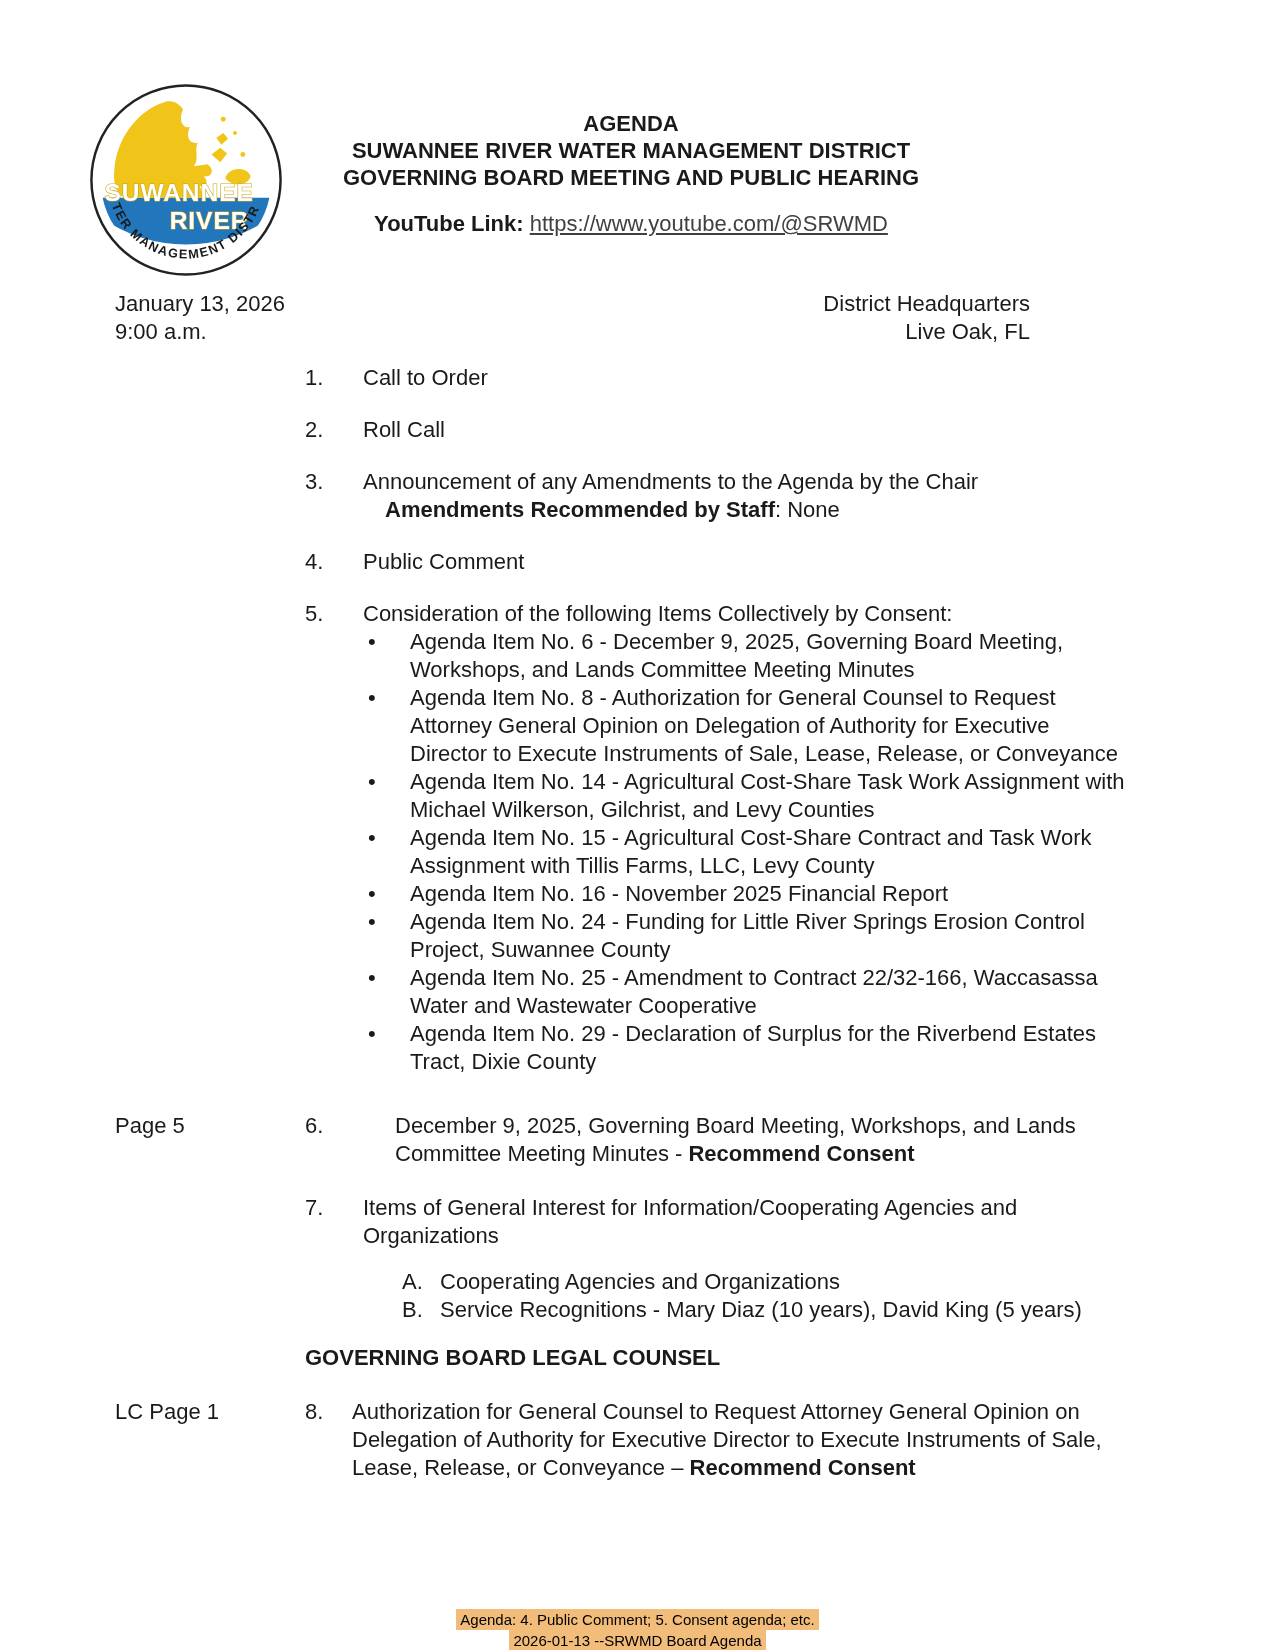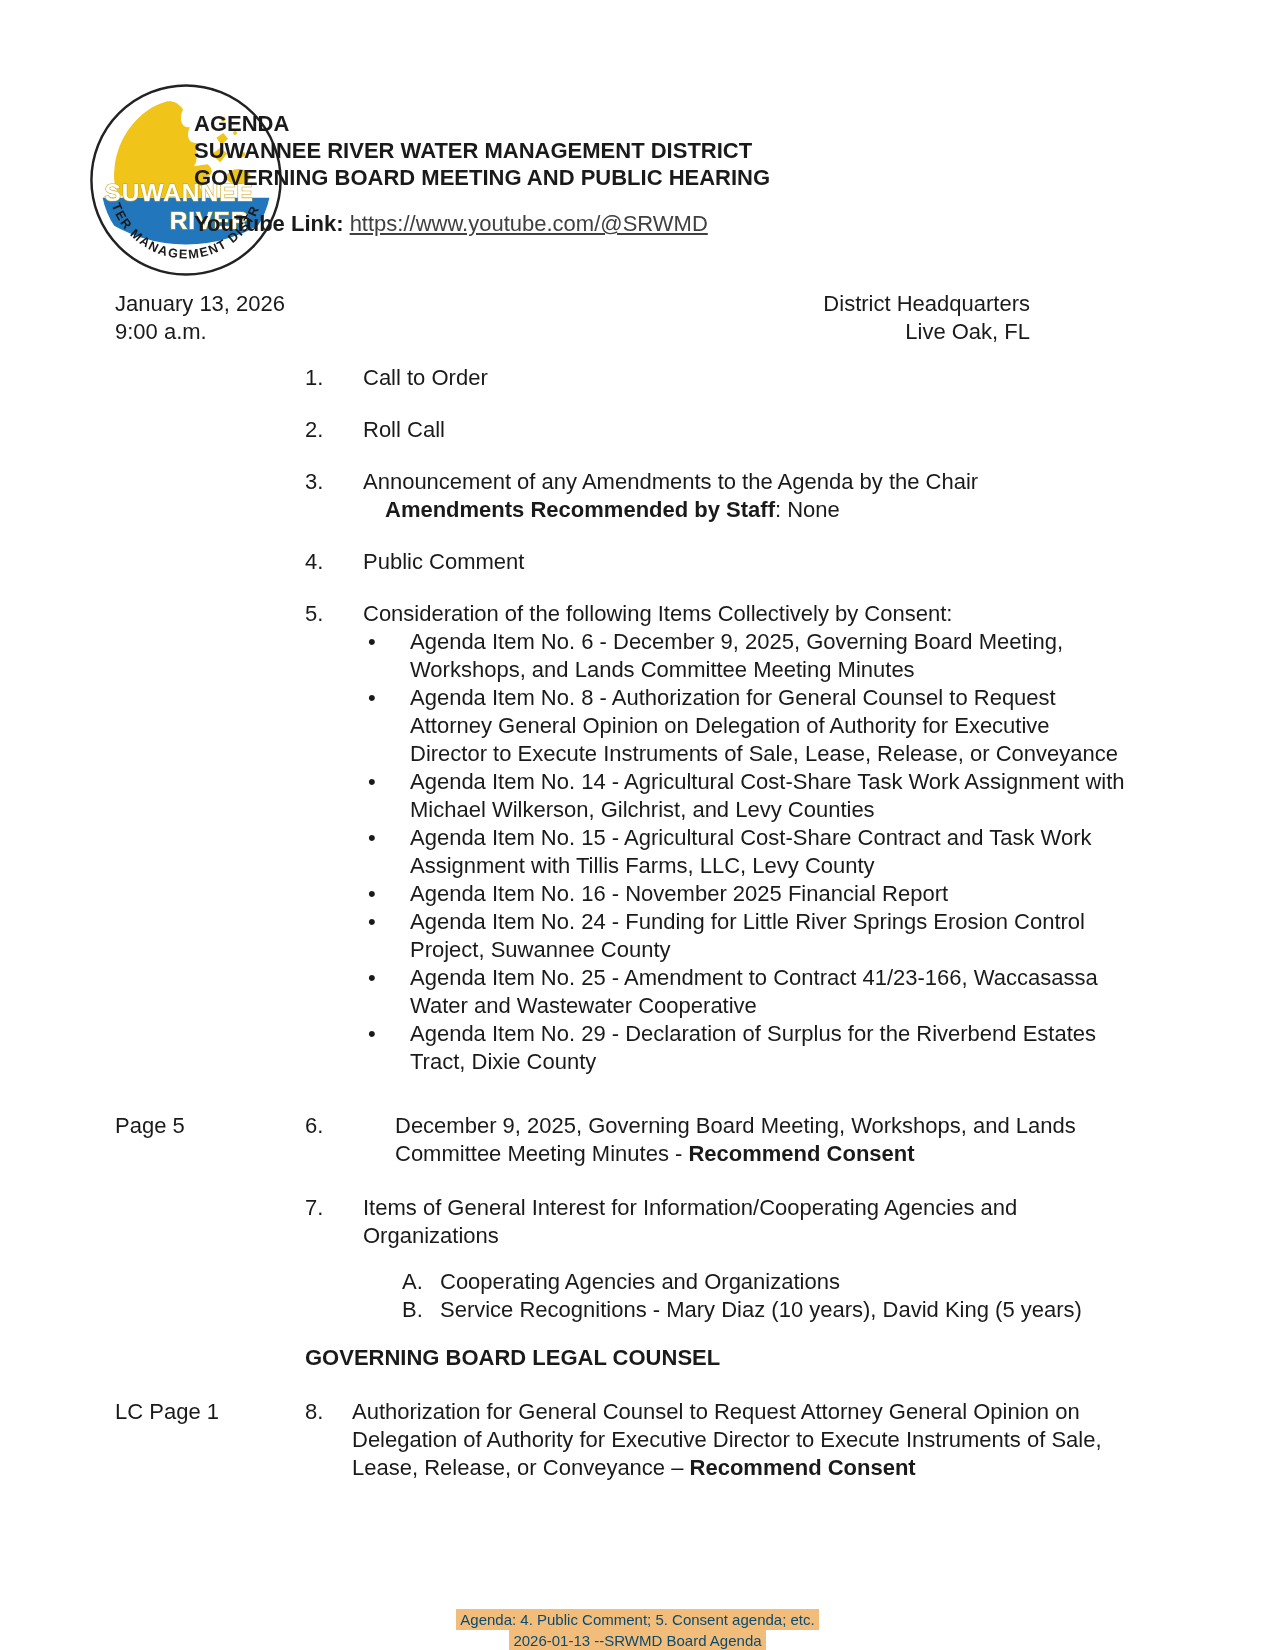--- a/index.html
+++ b/index.html
@@ -5,21 +5,21 @@
   html,body { margin:0; padding:0; background:#888; }
   .page {
     position:relative; width:1275px; height:1650px; background:#ffffff;
     font-family:"Liberation Sans","DejaVu Sans",sans-serif;
     font-size:22px; line-height:28px; color:#1a1a1a;
     margin:0 auto; overflow:hidden;
   }
   
   .logo { position:absolute; left:88px; top:82px; width:196px; height:196px; }
   
-  .header { position:absolute; left:194px; top:110px; width:850px; text-align:left; line-height:27px; }
+  .header { position:absolute; left:206px; top:110px; width:850px; text-align:center; line-height:27px; }
   .header .h-line { font-weight:bold; }
   .yt-line { margin-top:19px; }
   .yt-label { font-weight:bold; }
   a.yt-link { color:#404040; text-decoration:underline; }
   
   .date-block { position:absolute; left:115px; top:290px; }
   .loc-block  { position:absolute; right:245px; top:290px; text-align:right; }
   
   .content { position:absolute; left:305px; top:364px; width:830px; }
   .item { display:grid; grid-template-columns:58px 755px; position:relative; }
@@ -30,21 +30,21 @@
   .bu { font-weight:bold; }
   b, strong { font-weight:bold; }
   .bullets { margin-left:63px; width:757px; }
   .bullet-row { display:grid; grid-template-columns:42px 715px; }
   .subitems { margin-top:18px; margin-left:39px; }
   .subitem { display:grid; grid-template-columns:38px 1fr; }
   .page-label { position:absolute; left:-190px; top:0; width:170px; white-space:nowrap; }
   .section-head { font-weight:bold; }
   
   .annotation { position:absolute; left:0; right:0; top:1609px; text-align:center; font-size:15px; line-height:21px; }
-  .annotation .ann-line { display:inline-block; background:#F2BD7B; color:#0c4a6e; padding:0 4px; }
+  .annotation .ann-line { display:inline-block; background:#F2BD7B; color:#000000; padding:0 4px; }
 </style>
 </head>
 <body>
 
 <div class="page">
 
   <div class="logo">
     <svg width="196" height="196" viewBox="0 0 200 200">
       <defs>
         <clipPath id="logoclip">
@@ -144,21 +144,21 @@
       <div class="bullet-row">
         <span>•</span>
         <span>Agenda Item No. 16 - November 2025 Financial Report</span>
       </div>
       <div class="bullet-row">
         <span>•</span>
         <span>Agenda Item No. 24 - Funding for Little River Springs Erosion Control Project, Suwannee County</span>
       </div>
       <div class="bullet-row">
         <span>•</span>
-        <span>Agenda Item No. 25 - Amendment to Contract 41/23-166, Waccasassa Water and Wastewater Cooperative</span>
+        <span>Agenda Item No. 25 - Amendment to Contract 22/32-166, Waccasassa Water and Wastewater Cooperative</span>
       </div>
       <div class="bullet-row">
         <span>•</span>
         <span>Agenda Item No. 29 - Declaration of Surplus for the Riverbend Estates Tract, Dixie County</span>
       </div>
     </div>
 
     <div class="item mt36">
       <span class="page-label">Page 5</span>
       <span>6.</span>

